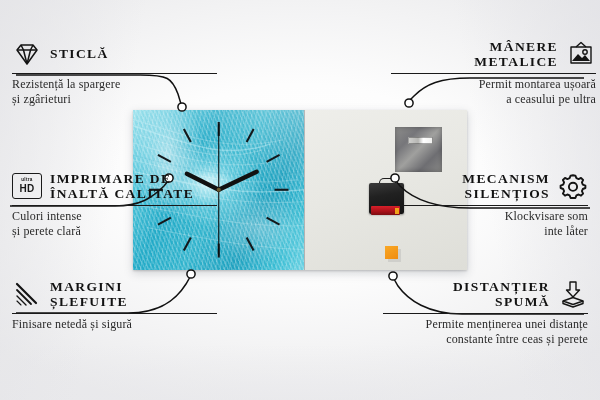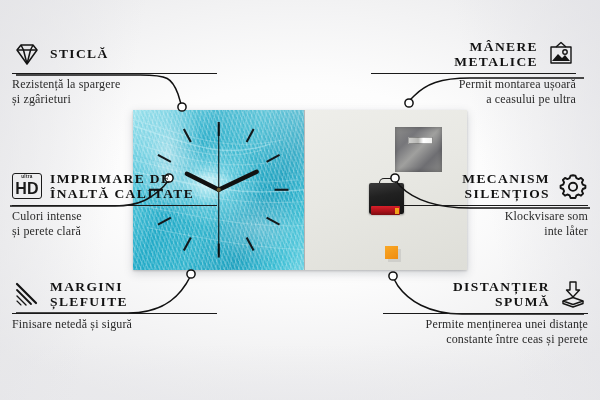--- a/index.html
+++ b/index.html
@@ -216,21 +216,21 @@
     font-size: 12px;
     line-height: 1.26;
     color: #2a2a2a;
     letter-spacing: 0.15px;
   }
 
   
   #feat-glass     { left: 12px;  top: 38px;  }
   #feat-print     { left: 12px;  top: 170px; }
   #feat-edges     { left: 12px;  top: 278px; }
-  #feat-handles   { right: 24px; top: 38px;  }
+  #feat-handles   { right: 4px; top: 38px;  }
   #feat-mechanism { right: 12px; top: 170px; }
   #feat-spacer    { right: 12px; top: 278px; }
 
   .hd-badge {
     width: 28px;
     height: 24px;
     border: 1.4px solid #1a1a1a;
     border-radius: 3px;
     display: flex;
     flex-direction: column;
@@ -239,21 +239,21 @@
     line-height: 1;
   }
   .hd-badge .u {
     font-family: "Liberation Sans", sans-serif;
     font-size: 4.6px;
     font-weight: bold;
     letter-spacing: 0.3px;
   }
   .hd-badge .h {
     font-family: "Liberation Sans", sans-serif;
-    font-size: 16px;
+    font-size: 10px;
     font-weight: bold;
     letter-spacing: 0.2px;
     margin-top: 0.5px;
   }
 </style>
 </head>
 <body>
 
 <div id="infographic">
   <div class="bg-vignette"></div>

